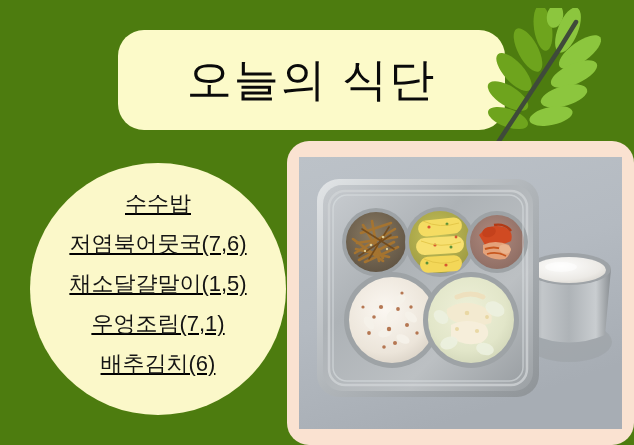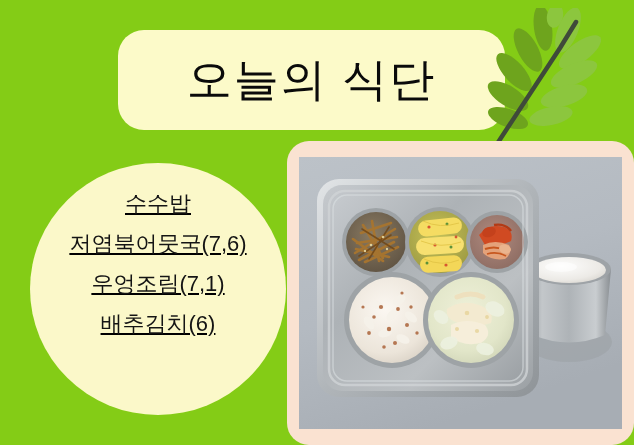--- a/index.html
+++ b/index.html
@@ -10,21 +10,21 @@
     width: 634px;
     height: 445px;
     background: #ffffff;
     font-family: "Liberation Sans", sans-serif;
     overflow: hidden;
   }
   #page {
     position: relative;
     width: 634px;
     height: 445px;
-    background: #84cc16;
+    background: #4d7c0f;
     overflow: hidden;
   }
 
   
   #title-banner {
     position: absolute;
     left: 118px;
     top: 30px;
     width: 387px;
     height: 100px;
@@ -138,20 +138,21 @@
       <ellipse cx="83" cy="8" rx="8" ry="12" fill="#8cc63e" transform="rotate(12 83 8)"></ellipse>
 
       <path d="M25 136 L88 40 L104 14" stroke="#3f4a3a" stroke-width="4.5" stroke-linecap="round" fill="none"></path>
     </svg>
   </div>
 
   <div id="menu-circle"></div>
   <div id="menu-list">
     <div class="menu-item">수수밥</div>
     <div class="menu-item">저염북어뭇국(7,6)</div>
+    <div class="menu-item">채소달걀말이(1,5)</div>
     <div class="menu-item">우엉조림(7,1)</div>
     <div class="menu-item">배추김치(6)</div>
   </div>
 
   <div id="photo-frame"></div>
   <div id="photo">
     <svg width="323" height="272" viewBox="0 0 323 272" xmlns="http://www.w3.org/2000/svg">
       <defs>
         <linearGradient id="tableG" x1="0" y1="0" x2="0.4" y2="1">
           <stop offset="0%" stop-color="#bcc2c8"></stop>

